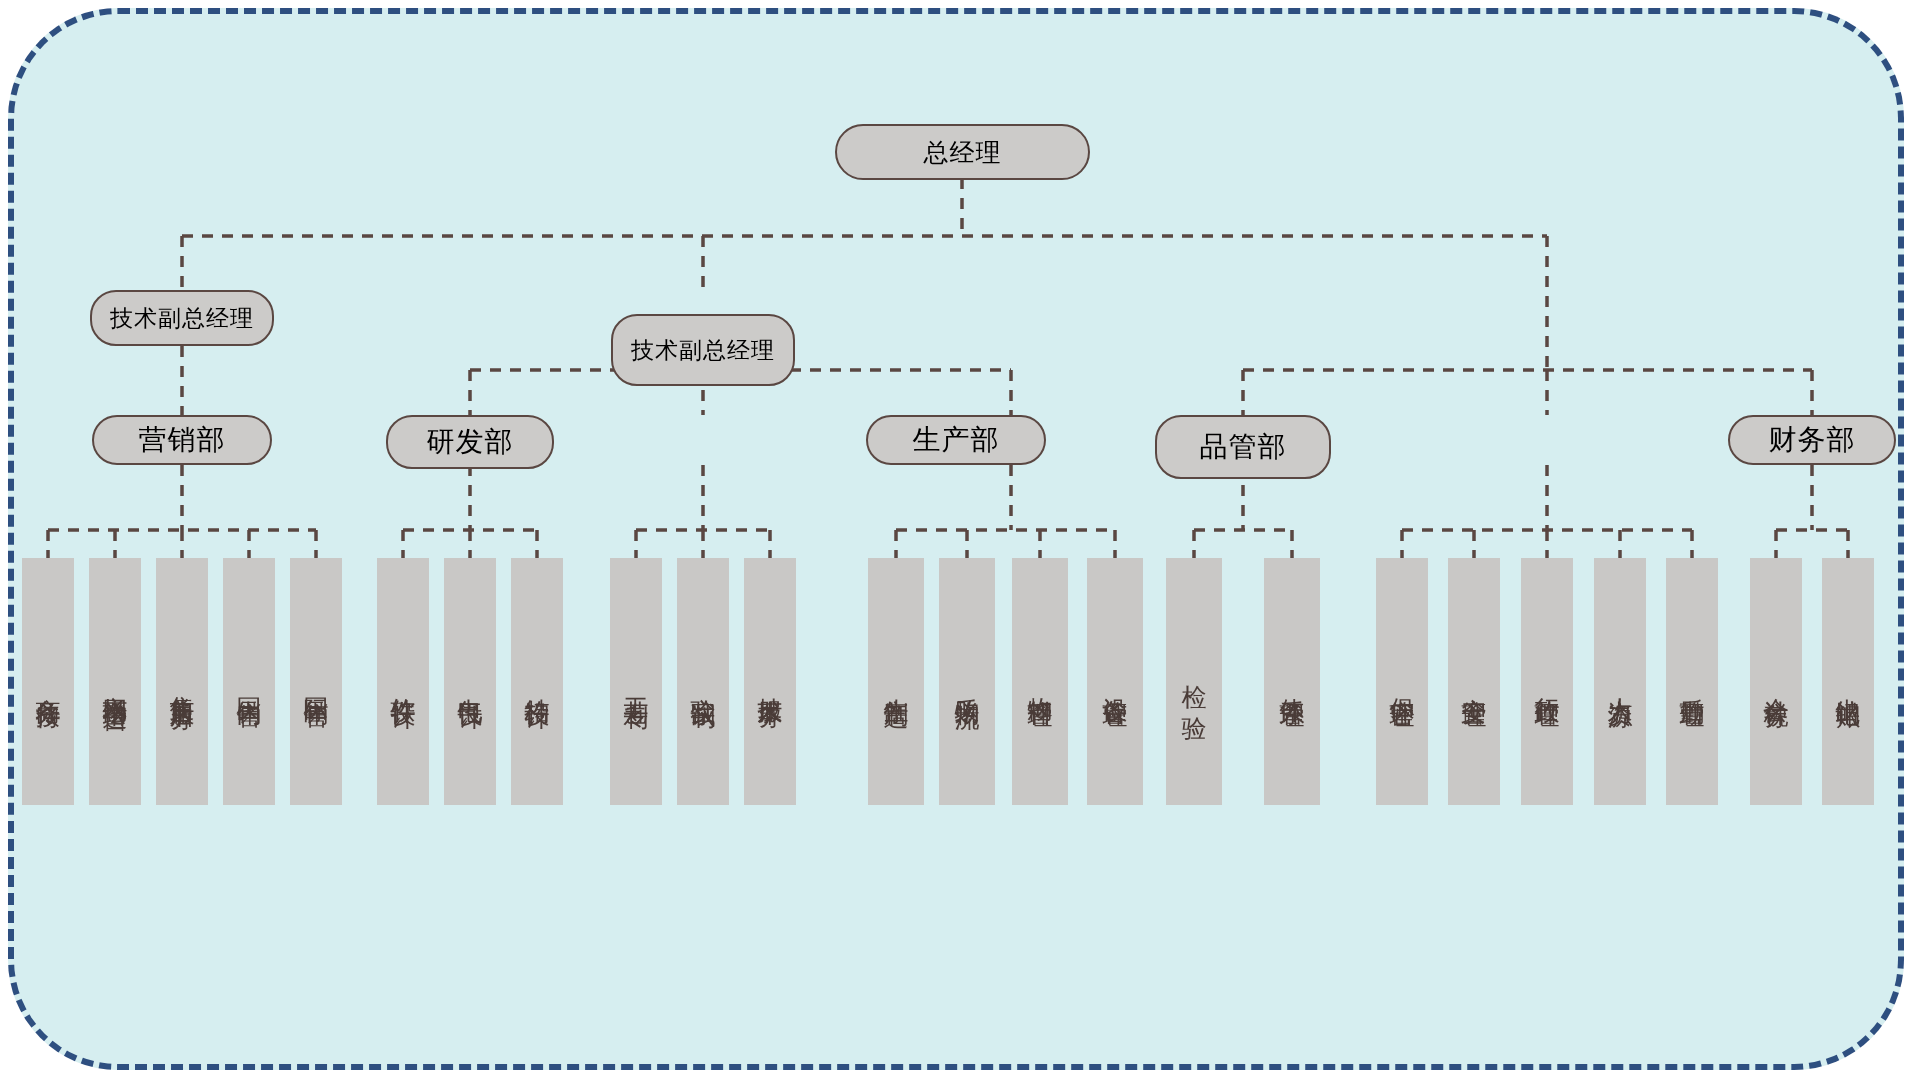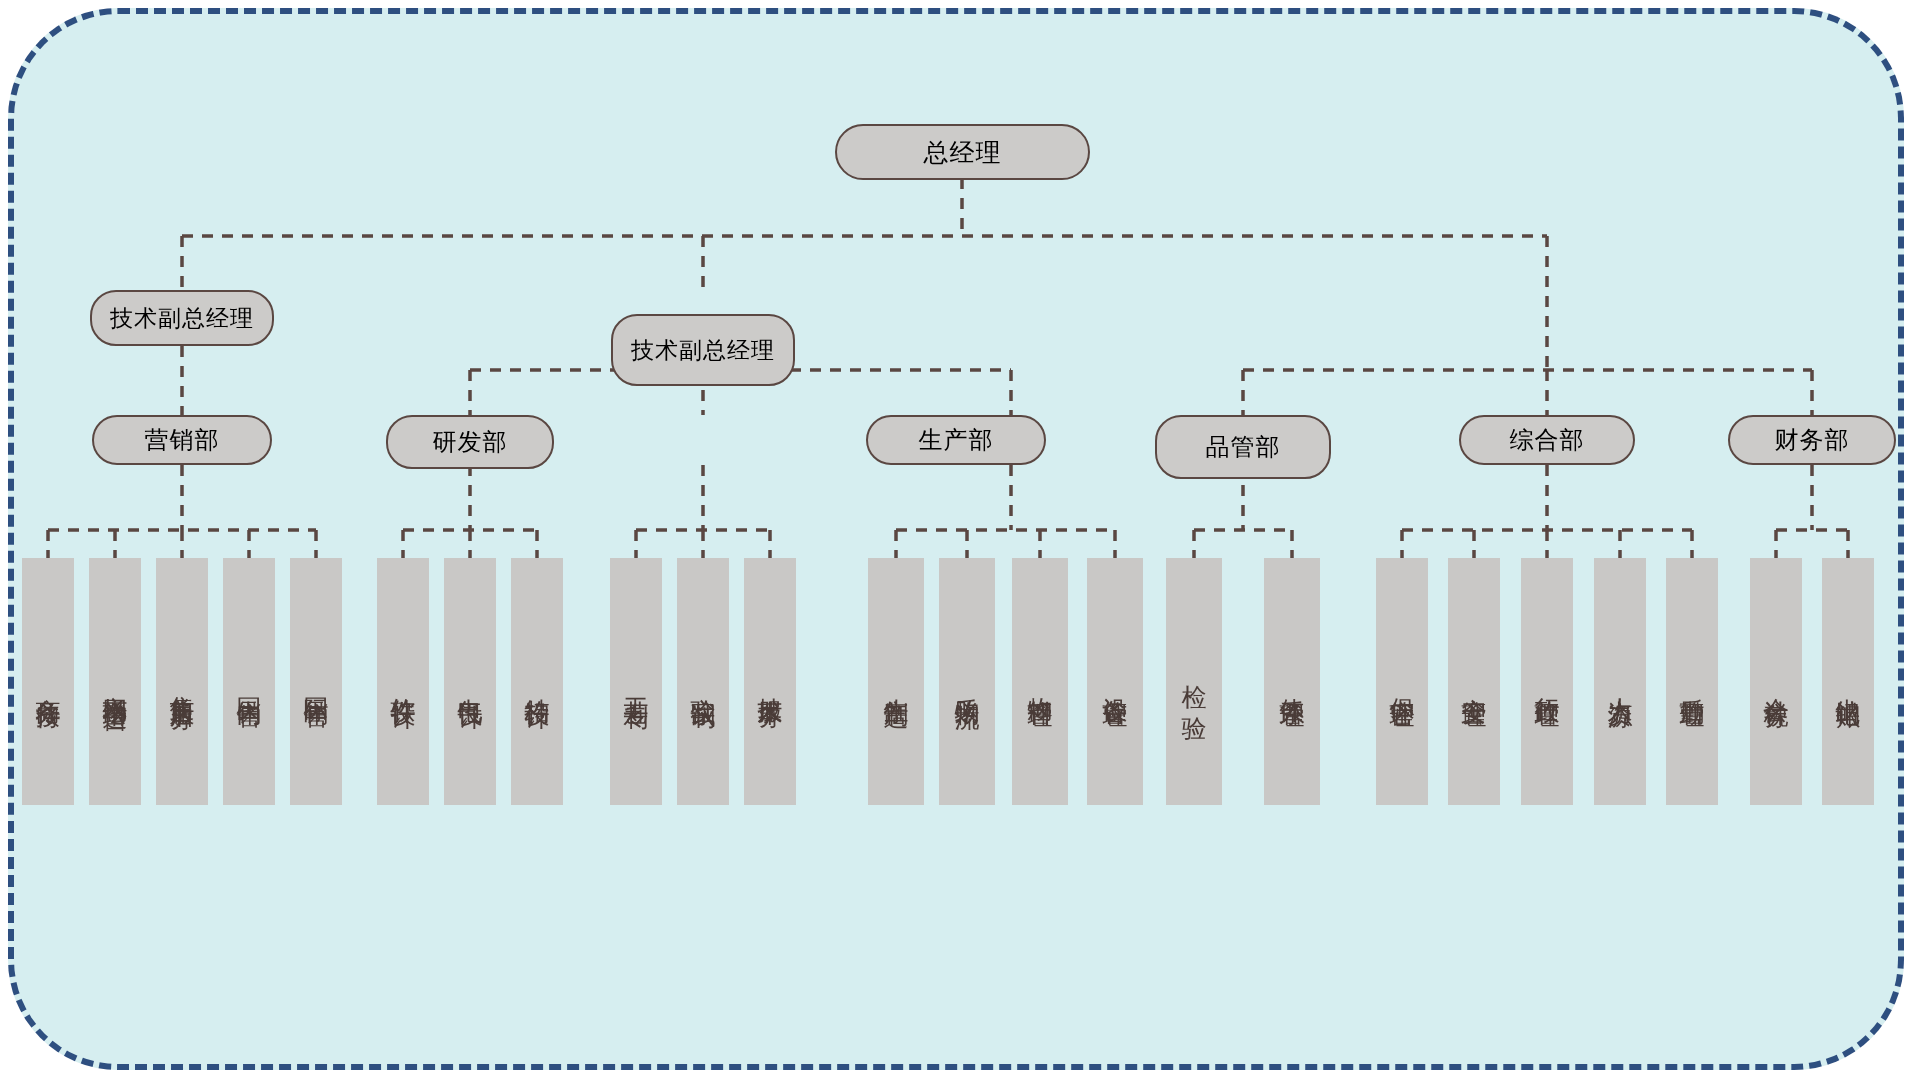--- a/index.html
+++ b/index.html
@@ -60,21 +60,21 @@
   }
 
   .node.level-0 {
     font-size: 25px;
     border-radius: 30px;
   }
   .node.level-1 {
     font-size: 23px;
   }
   .node.level-2 {
-    font-size: 24px;
+    font-size: 28px;
   }
 
   
   .leaf {
     position: absolute;
     box-sizing: border-box;
     background: #c9c8c6;
     border: none;
     color: #4a3c38;
     font-size: 25px;
@@ -193,23 +193,20 @@
 
 
   <div class="node level-2" style="left:866px; top:415px; width:180px; height:50px;">
     <span>生产部</span>
   </div>
 
   <div class="node level-2" style="left:1155px; top:415px; width:176px; height:64px;">
     <span>品管部</span>
   </div>
 
-  <div class="node level-2" style="left:1459px; top:415px; width:176px; height:50px;">
-    <span>综合部</span>
-  </div>
 
   <div class="node level-2" style="left:1728px; top:415px; width:168px; height:50px;">
     <span>财务部</span>
   </div>
 
   <div class="leaf" style="left:22px; top:558px; width:52px; height:247px;">
     <span>商务接待</span>
   </div>
   <div class="leaf" style="left:89px; top:558px; width:52px; height:247px;">
     <span>市场网络运营</span>

